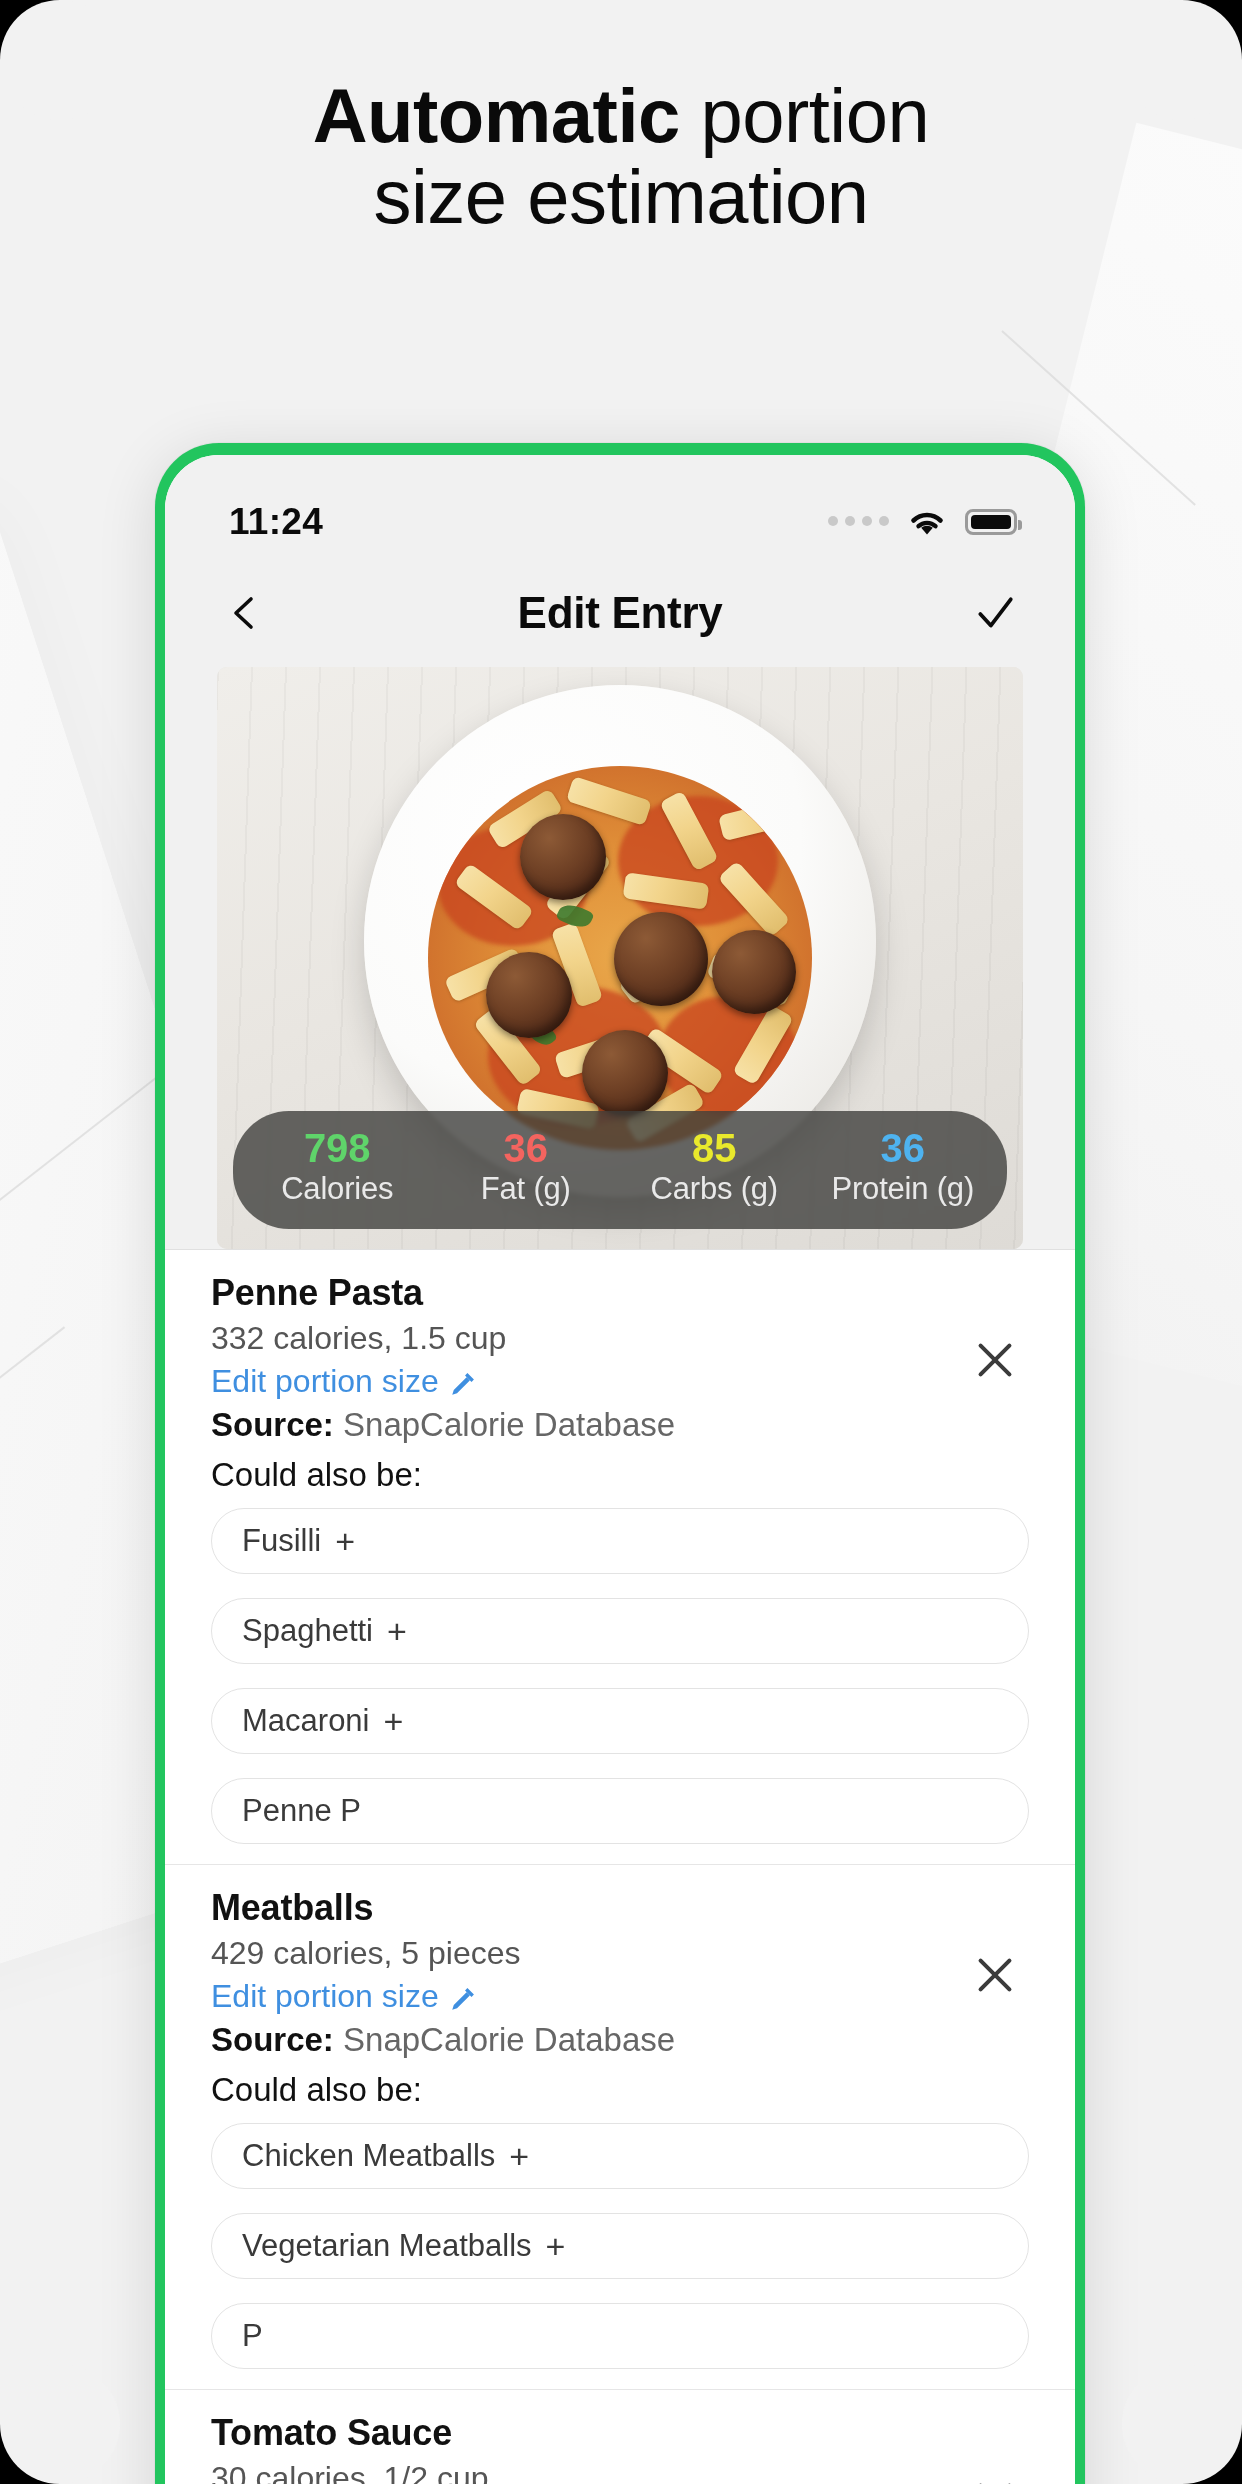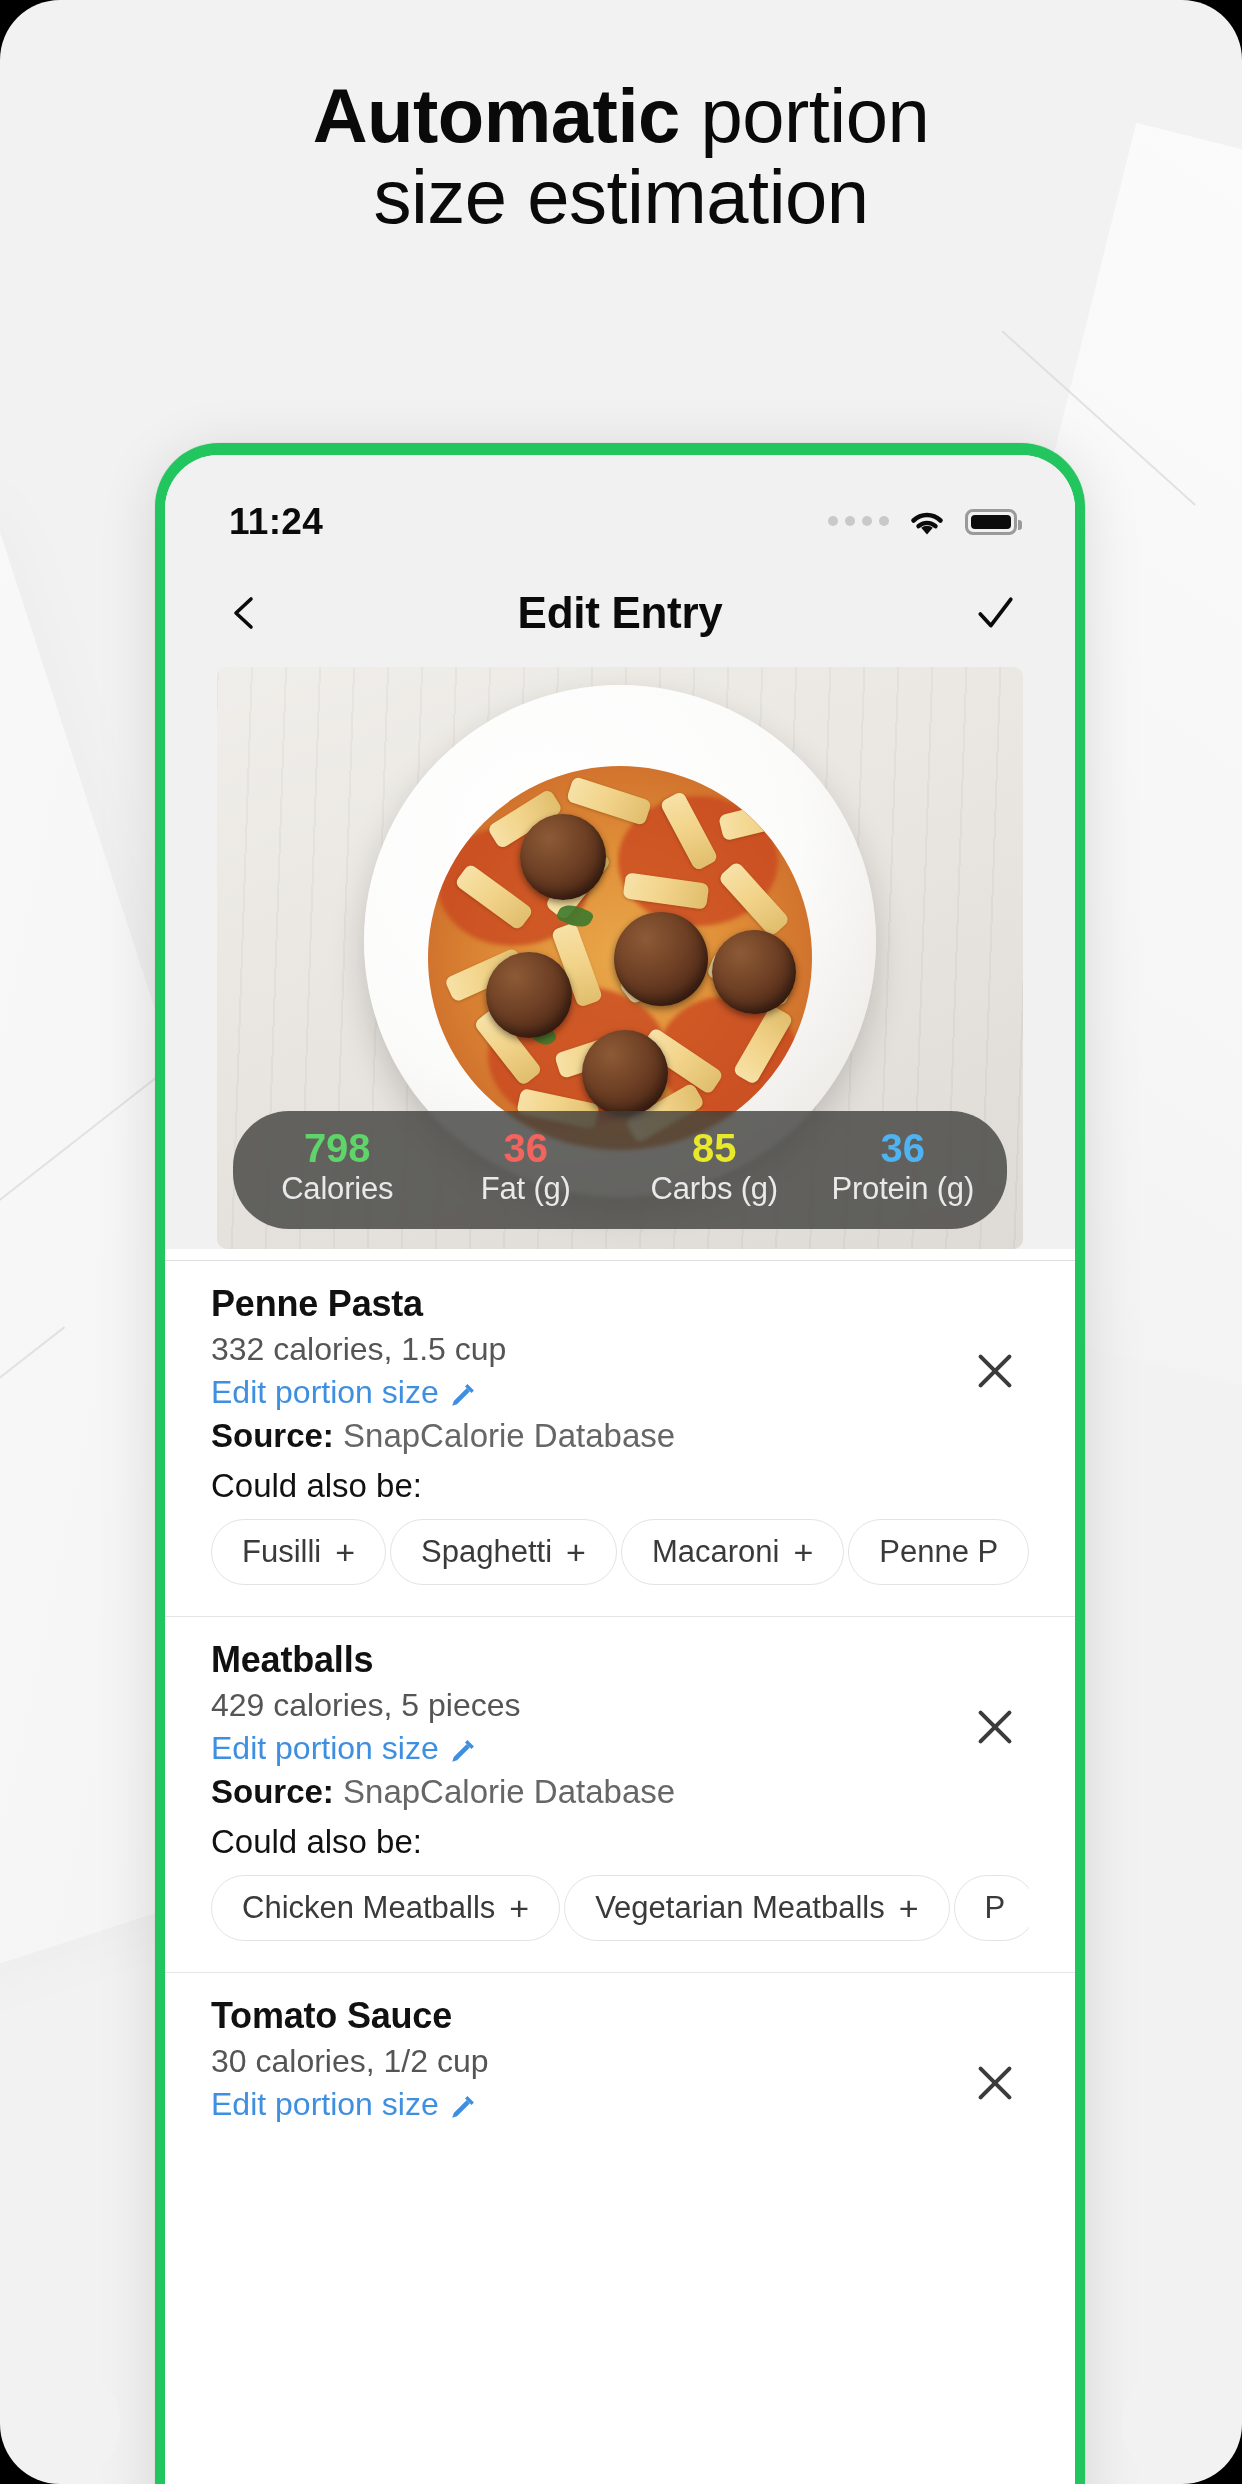--- a/index.html
+++ b/index.html
@@ -136,30 +136,30 @@
   .macro { text-align:center; flex:1; }
   .macro-val { font-size:40px; font-weight:700; line-height:1.05; }
   .macro-lbl { font-size:31px; color:#e9e9e9; font-weight:400; line-height:1.3; letter-spacing:-.2px; }
 
   
   .nutri-link-wrap { background:#f1f1f1; padding:26px 0 30px; text-align:center; }
   .nutri-link { font-size:34px; color:#3f8fe0; font-weight:400; cursor:pointer; }
 
   
   .items { background:#fff; }
-  .item { position:relative; padding:22px 46px 20px; border-top:1px solid #e6e6e6;margin-top:11px; }
+  .item { position:relative; padding:22px 46px 20px; border-top:1px solid #e6e6e6; }
   .item:first-child { border-top:1px solid #e0e0e0; }
   .item-name { font-size:36px; font-weight:700; color:#111; letter-spacing:-.2px; }
   .item-cals { font-size:32px; color:#555; margin-top:6px; }
   .item-edit { font-size:32px; color:#3f8fe0; margin-top:6px; display:flex; align-items:center; gap:10px; cursor:pointer; }
   .pencil { width:26px; height:26px; display:inline-block; }
   .item-source { font-size:33px; color:#111; margin-top:6px; }
   .item-source span { color:#666;text-align:right; }
   .item-alt-label { font-size:33px; color:#111; margin-top:12px; }
-  .chips { display:flex; gap:4px; margin-top:14px; overflow:hidden; }
+  .chips { display:flex; gap:24px; margin-top:14px; overflow:hidden;flex-direction:column; }
   .chip {
     flex:0 0 auto; display:flex; align-items:center; gap:14px;
     border:1px solid #e3e3e3; border-radius:40px;
     padding:14px 30px; font-size:31px; color:#3a3a3a;
     background:#fff; white-space:nowrap; cursor:pointer;
   }
   .chip .plus { font-size:34px; color:#3a3a3a; line-height:1; }
   .item-close {
     position:absolute; right:56px; top:86px;
     width:48px; height:48px; cursor:pointer;

